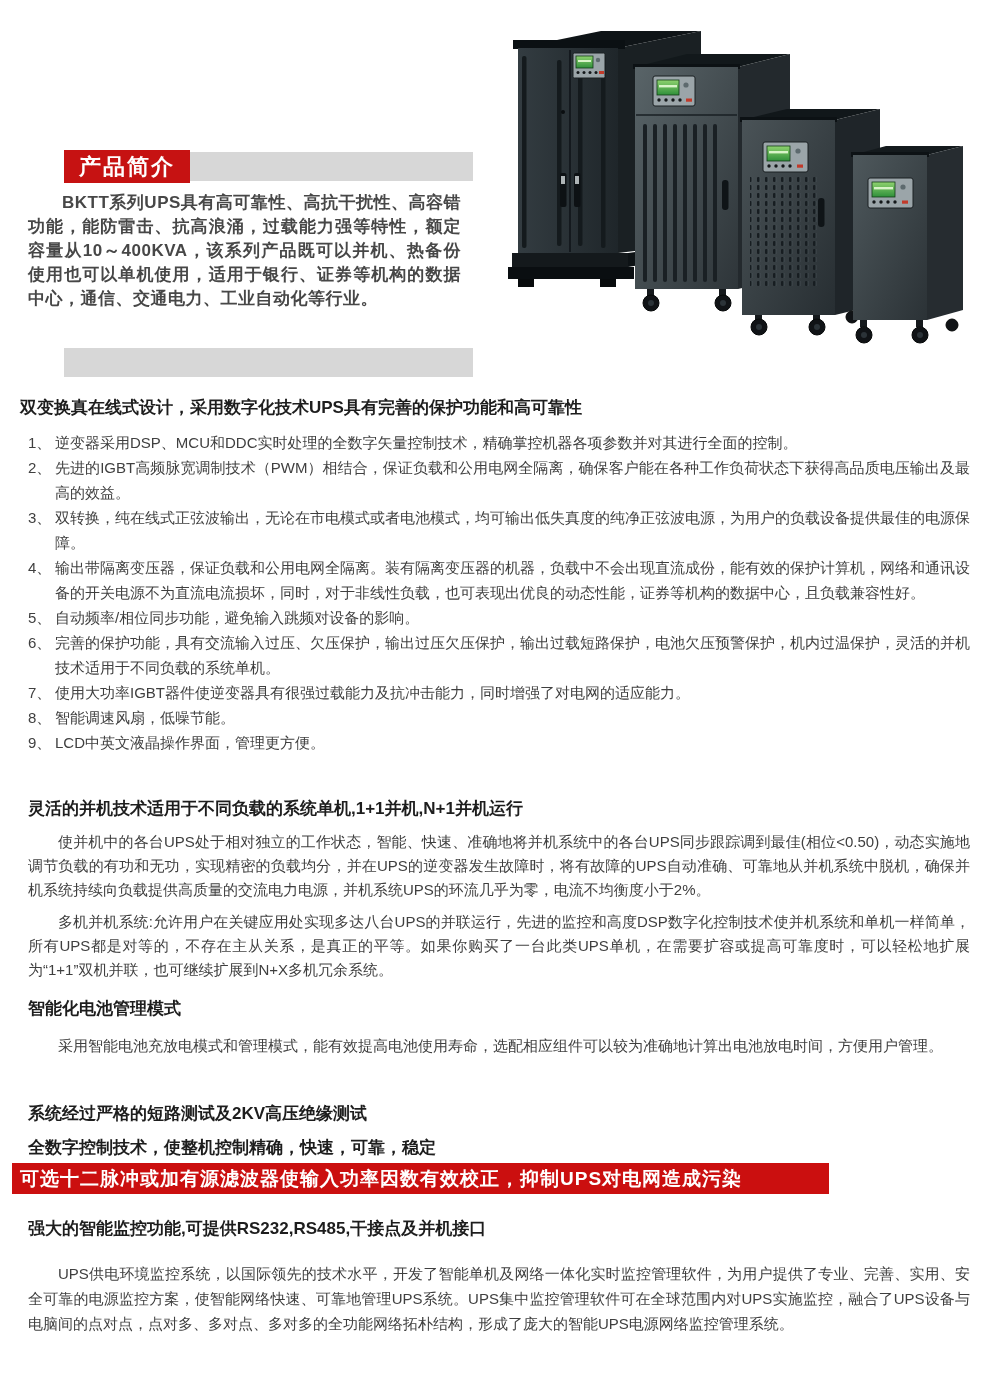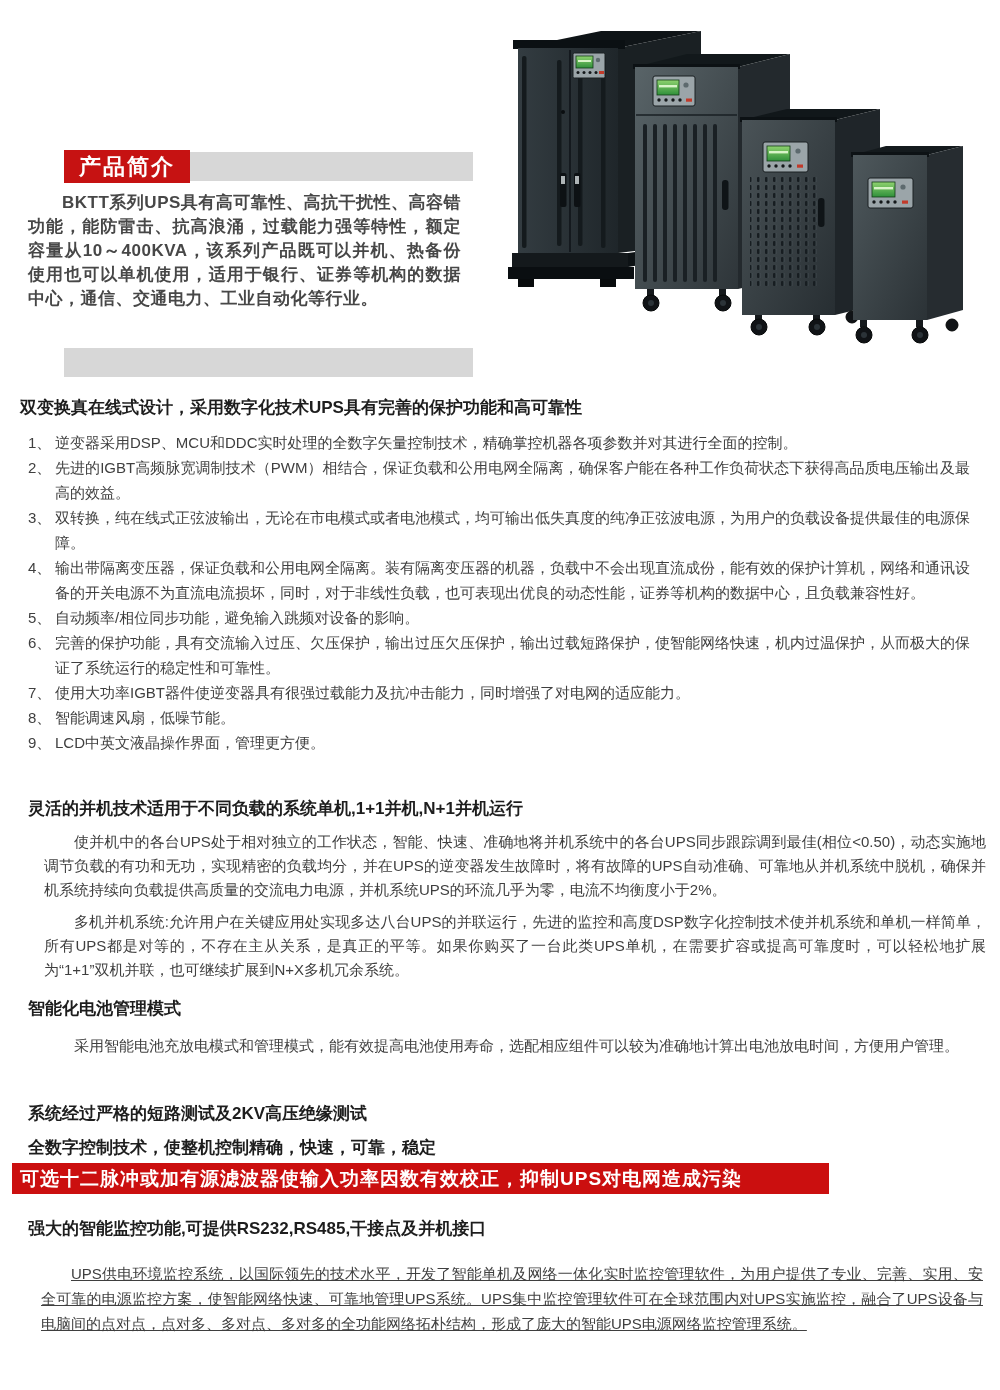--- a/index.html
+++ b/index.html
@@ -27,21 +27,21 @@
   .subhead{font-weight:bold;color:var(--heading,#1d1d1d);}
   .subhead.sm{font-size:17px;}
   .subhead.lg{font-size:17px;}
 
   .num-list{width:942px;font-size:15px;line-height:25px;color:#3f3f3f;}
   .num-item{display:flex;}
   .num-item .num{flex:none;width:27px;}
   .num-item .txt{flex:1;text-align:justify;}
 
   .body-para{width:942px;font-size:15px;color:#3f3f3f;text-align:justify;text-indent:2em;}
-  .lh24{line-height:24px;margin-left:16px;}
+  .lh24{line-height:24px;}
   .lh25{line-height:25px;}
 
   .red-banner{
     min-width:801px;height:31px;line-height:31px;background:var(--banner,#cb0f0f);
     color:#ffffff;font-size:19px;font-weight:bold;padding:0 8px;white-space:nowrap;
     display:inline-block;letter-spacing:1px;
   }
 </style>
 </head>
 <body>
@@ -269,21 +269,21 @@
       <span class="txt">输出带隔离变压器，保证负载和公用电网全隔离。装有隔离变压器的机器，负载中不会出现直流成份，能有效的保护计算机，网络和通讯设备的开关电源不为直流电流损坏，同时，对于非线性负载，也可表现出优良的动态性能，证券等机构的数据中心，且负载兼容性好。</span>
     </div>
 
     <div class="num-item">
       <span class="num">5、</span>
       <span class="txt">自动频率/相位同步功能，避免输入跳频对设备的影响。</span>
     </div>
 
     <div class="num-item">
       <span class="num">6、</span>
-      <span class="txt">完善的保护功能，具有交流输入过压、欠压保护，输出过压欠压保护，输出过载短路保护，使智能网络快速，机内过温保护，从而极大的保证了系统运行的稳定性和可靠性。</span>
+      <span class="txt">完善的保护功能，具有交流输入过压、欠压保护，输出过压欠压保护，输出过载短路保护，电池欠压预警保护，机内过温保护，灵活的并机技术适用于不同负载的系统单机。</span>
     </div>
 
     <div class="num-item">
       <span class="num">7、</span>
       <span class="txt">使用大功率IGBT器件使逆变器具有很强过载能力及抗冲击能力，同时增强了对电网的适应能力。</span>
     </div>
 
     <div class="num-item">
       <span class="num">8、</span>
       <span class="txt">智能调速风扇，低噪节能。</span>
@@ -303,13 +303,13 @@
 <div class="abs body-para lh24" style="left:28px;top:1034px;">采用智能电池充放电模式和管理模式，能有效提高电池使用寿命，选配相应组件可以较为准确地计算出电池放电时间，方便用户管理。</div>
 
 <div class="abs subhead lg" style="left:28px;top:1102px;">系统经过严格的短路测试及2KV高压绝缘测试</div>
 <div class="abs subhead lg" style="left:28px;top:1136px;">全数字控制技术，使整机控制精确，快速，可靠，稳定</div>
 
 <div class="abs" style="left:12px;top:1163px;">
   <span class="red-banner">可选十二脉冲或加有源滤波器使输入功率因数有效校正，抑制UPS对电网造成污染</span>
 </div>
 
 <div class="abs subhead lg" style="left:28px;top:1217px;">强大的智能监控功能,可提供RS232,RS485,干接点及并机接口</div>
-<div class="abs body-para lh25" style="left:41px;top:1261px;text-decoration:underline;">UPS供电环境监控系统，以国际领先的技术水平，开发了智能单机及网络一体化实时监控管理软件，为用户提供了专业、完善、实用、安全可靠的电源监控方案，使智能网络快速、可靠地管理UPS系统。UPS集中监控管理软件可在全球范围内对UPS实施监控，融合了UPS设备与电脑间的点对点，点对多、多对点、多对多的全功能网络拓朴结构，形成了庞大的智能UPS电源网络监控管理系统。</div>
+<div class="abs body-para lh25" style="left:28px;top:1261px;">UPS供电环境监控系统，以国际领先的技术水平，开发了智能单机及网络一体化实时监控管理软件，为用户提供了专业、完善、实用、安全可靠的电源监控方案，使智能网络快速、可靠地管理UPS系统。UPS集中监控管理软件可在全球范围内对UPS实施监控，融合了UPS设备与电脑间的点对点，点对多、多对点、多对多的全功能网络拓朴结构，形成了庞大的智能UPS电源网络监控管理系统。</div>
 
 </body></html>

